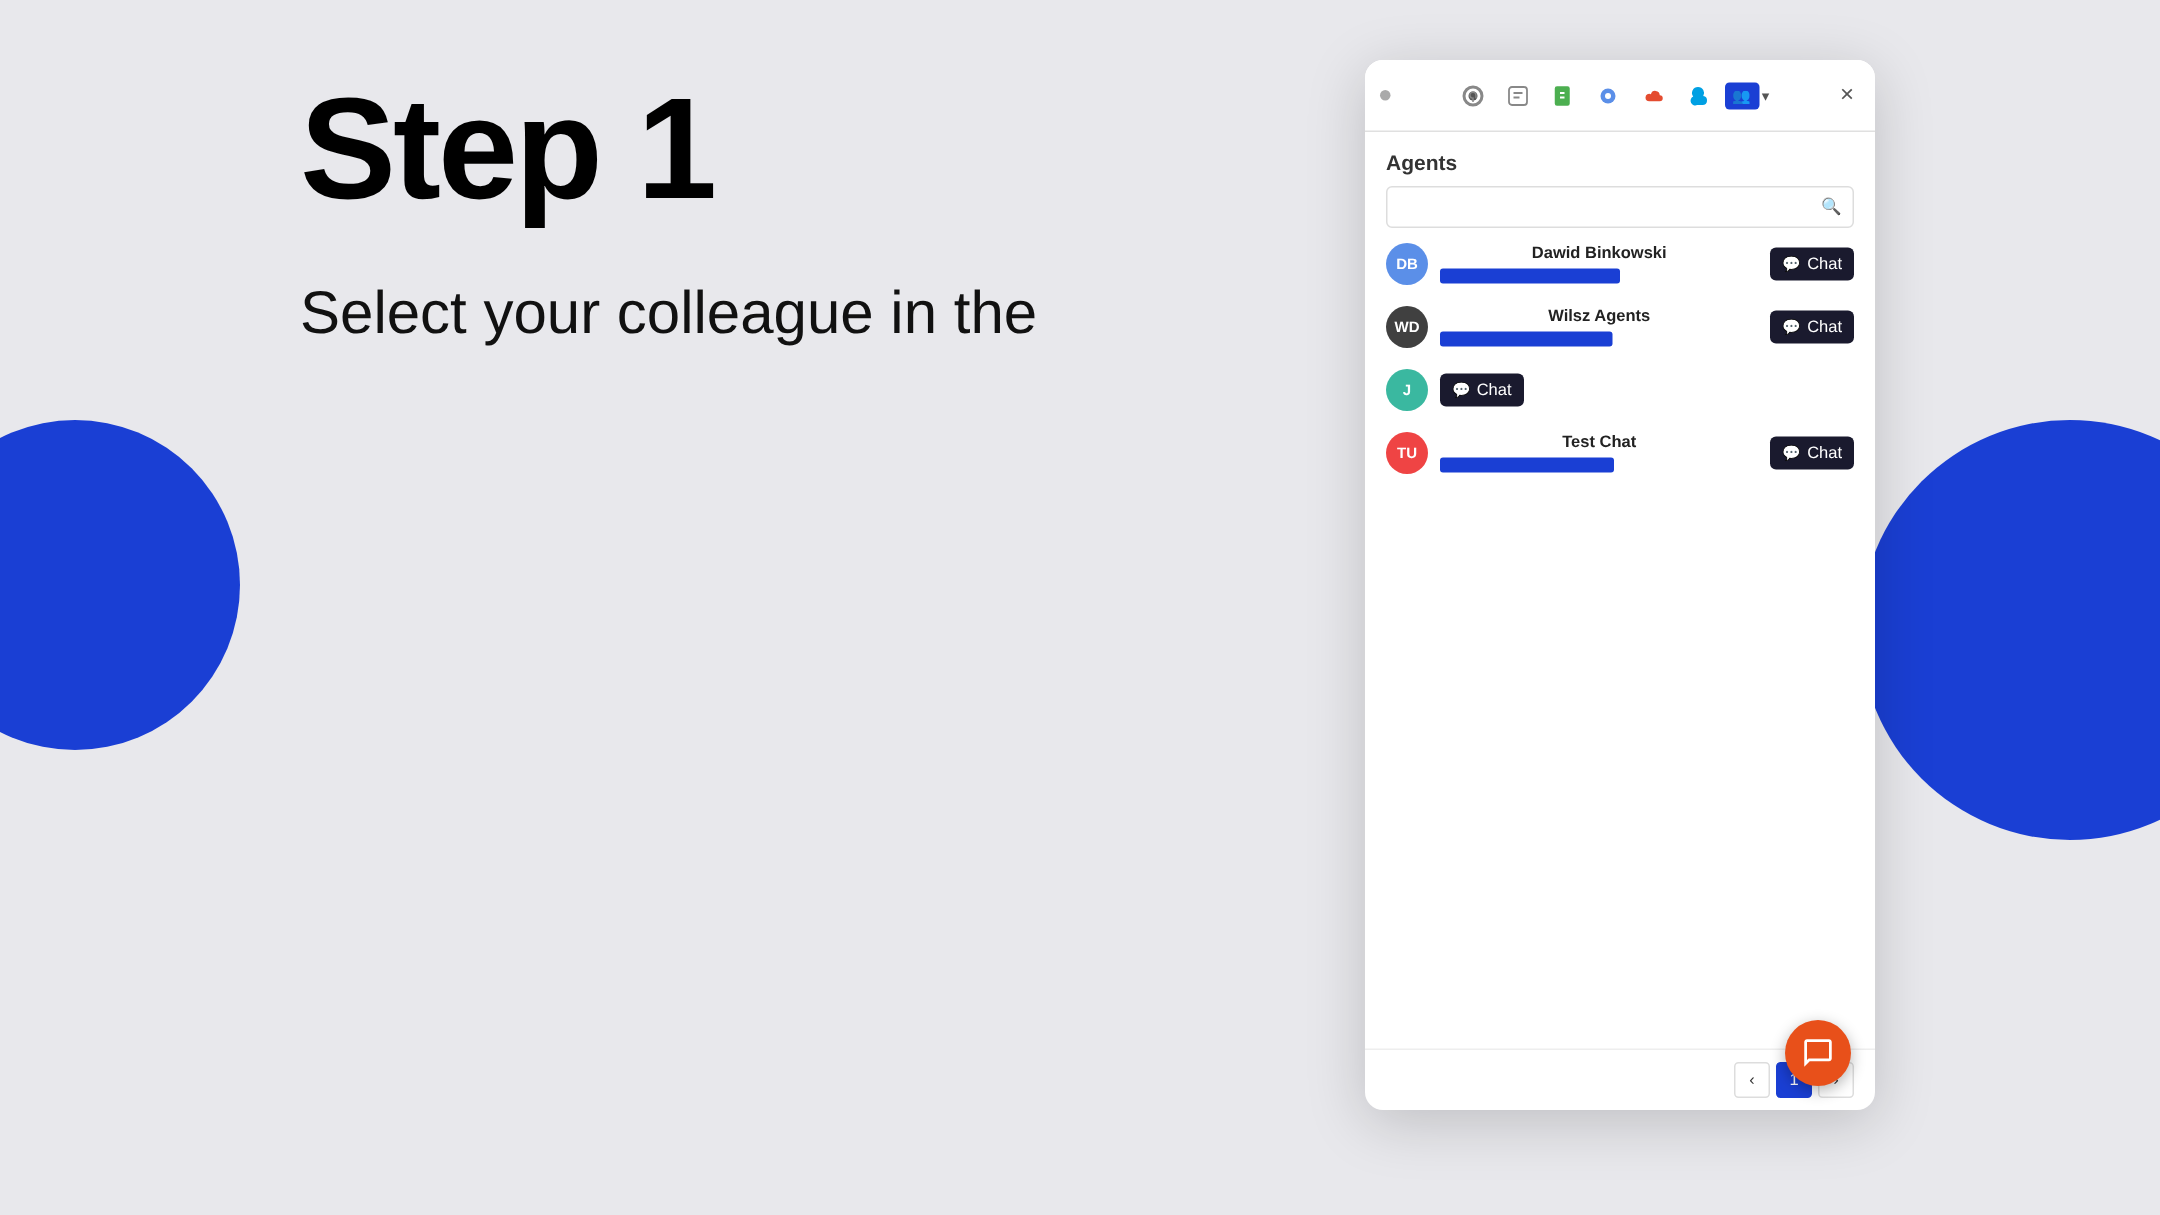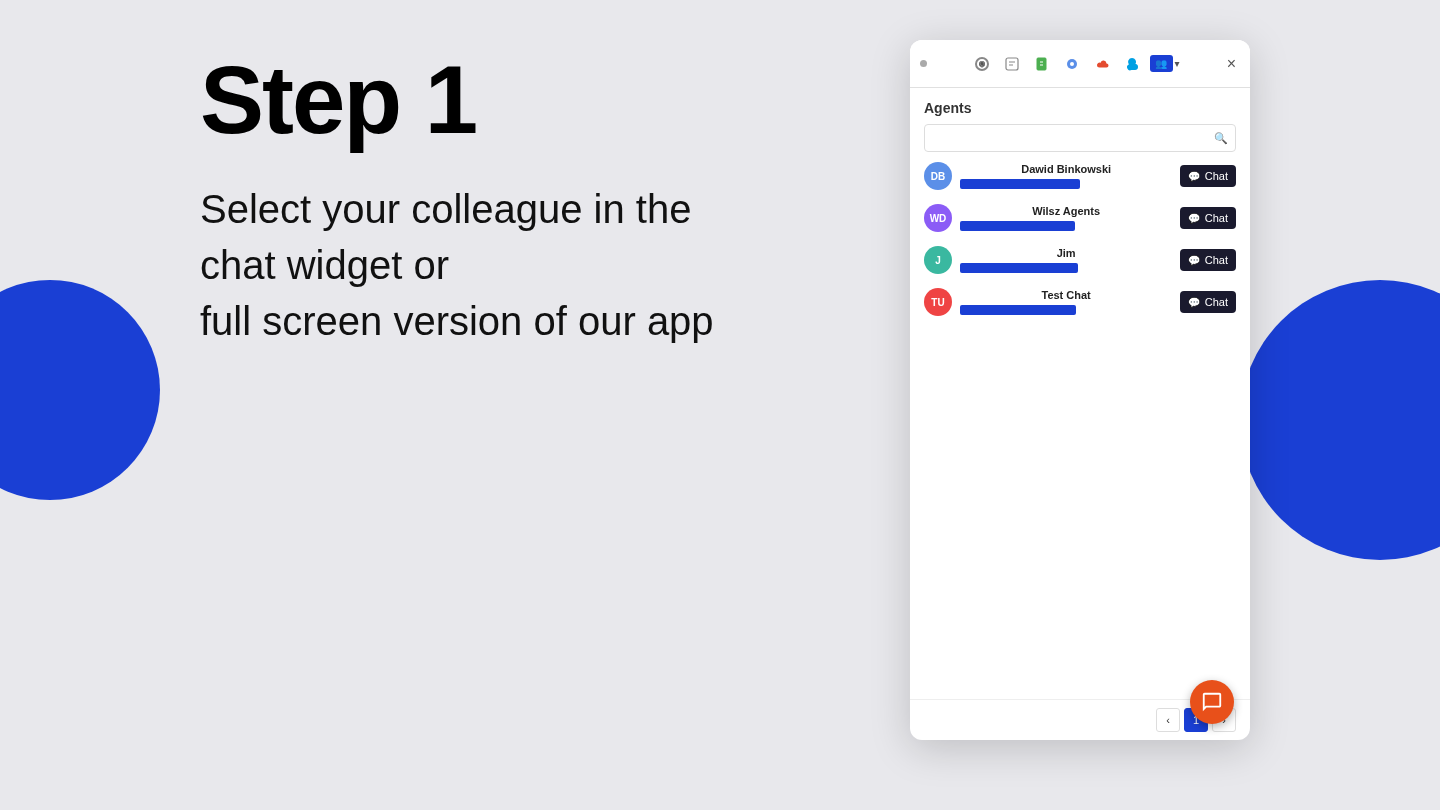--- a/index.html
+++ b/index.html
@@ -209,21 +209,21 @@
       display: flex;
       align-items: center;
       justify-content: center;
       font-size: 10px;
       color: #fff;
       font-weight: 600;
       overflow: hidden;
     }
 
     .agent-avatar.blue { background: #5b8fe8; }
-    .agent-avatar.orange { background: #8b5cf6; }
+    .agent-avatar.orange { background: #404040; }
     .agent-avatar.teal { background: #3ab8a0; }
     .agent-avatar.purple { background: #ef4444; }
 
     .agent-info {
       flex: 1;
       min-width: 0;
       text-align: center;
     }
 
     .agent-name {
@@ -330,22 +330,21 @@
 </head>
 <body>
 
 <div class="bg-circle-left"></div>
 <div class="bg-circle-right"></div>
 
 <div class="left-content">
   <h1 class="step-title">Step 1</h1>
   <p class="step-description">
     <span>Select your colleague in the</span><br>
-    <span>chat widget or</span><br>
-    <span>full screen version of our app</span>
+    <br>
   </p>
 </div>
 
 <div class="widget-container">
 
   <div class="widget-toolbar">
     <div class="toolbar-dot"></div>
     <div class="toolbar-icons">
       <div class="toolbar-icon" title="@">
         <svg viewBox="0 0 16 16" fill="#555">
@@ -418,24 +417,20 @@
             <div class="agent-name">Wilsz Agents</div>
             <div class="agent-bar" style="width: 115px;"></div>
           </div>
           <button class="chat-button">
             <span class="chat-button-icon">💬</span>
             <span>Chat</span>
           </button>
         </div>
         <div class="agent-item">
           <div class="agent-avatar teal">J</div>
-          <div class="agent-info">
-            <div class="agent-name">Jim</div>
-            <div class="agent-bar" style="width: 118px;"></div>
-          </div>
           <button class="chat-button">
             <span class="chat-button-icon">💬</span>
             <span>Chat</span>
           </button>
         </div>
         <div class="agent-item">
           <div class="agent-avatar purple">TU</div>
           <div class="agent-info">
             <div class="agent-name">Test Chat</div>
             <div class="agent-bar" style="width: 116px;"></div>

